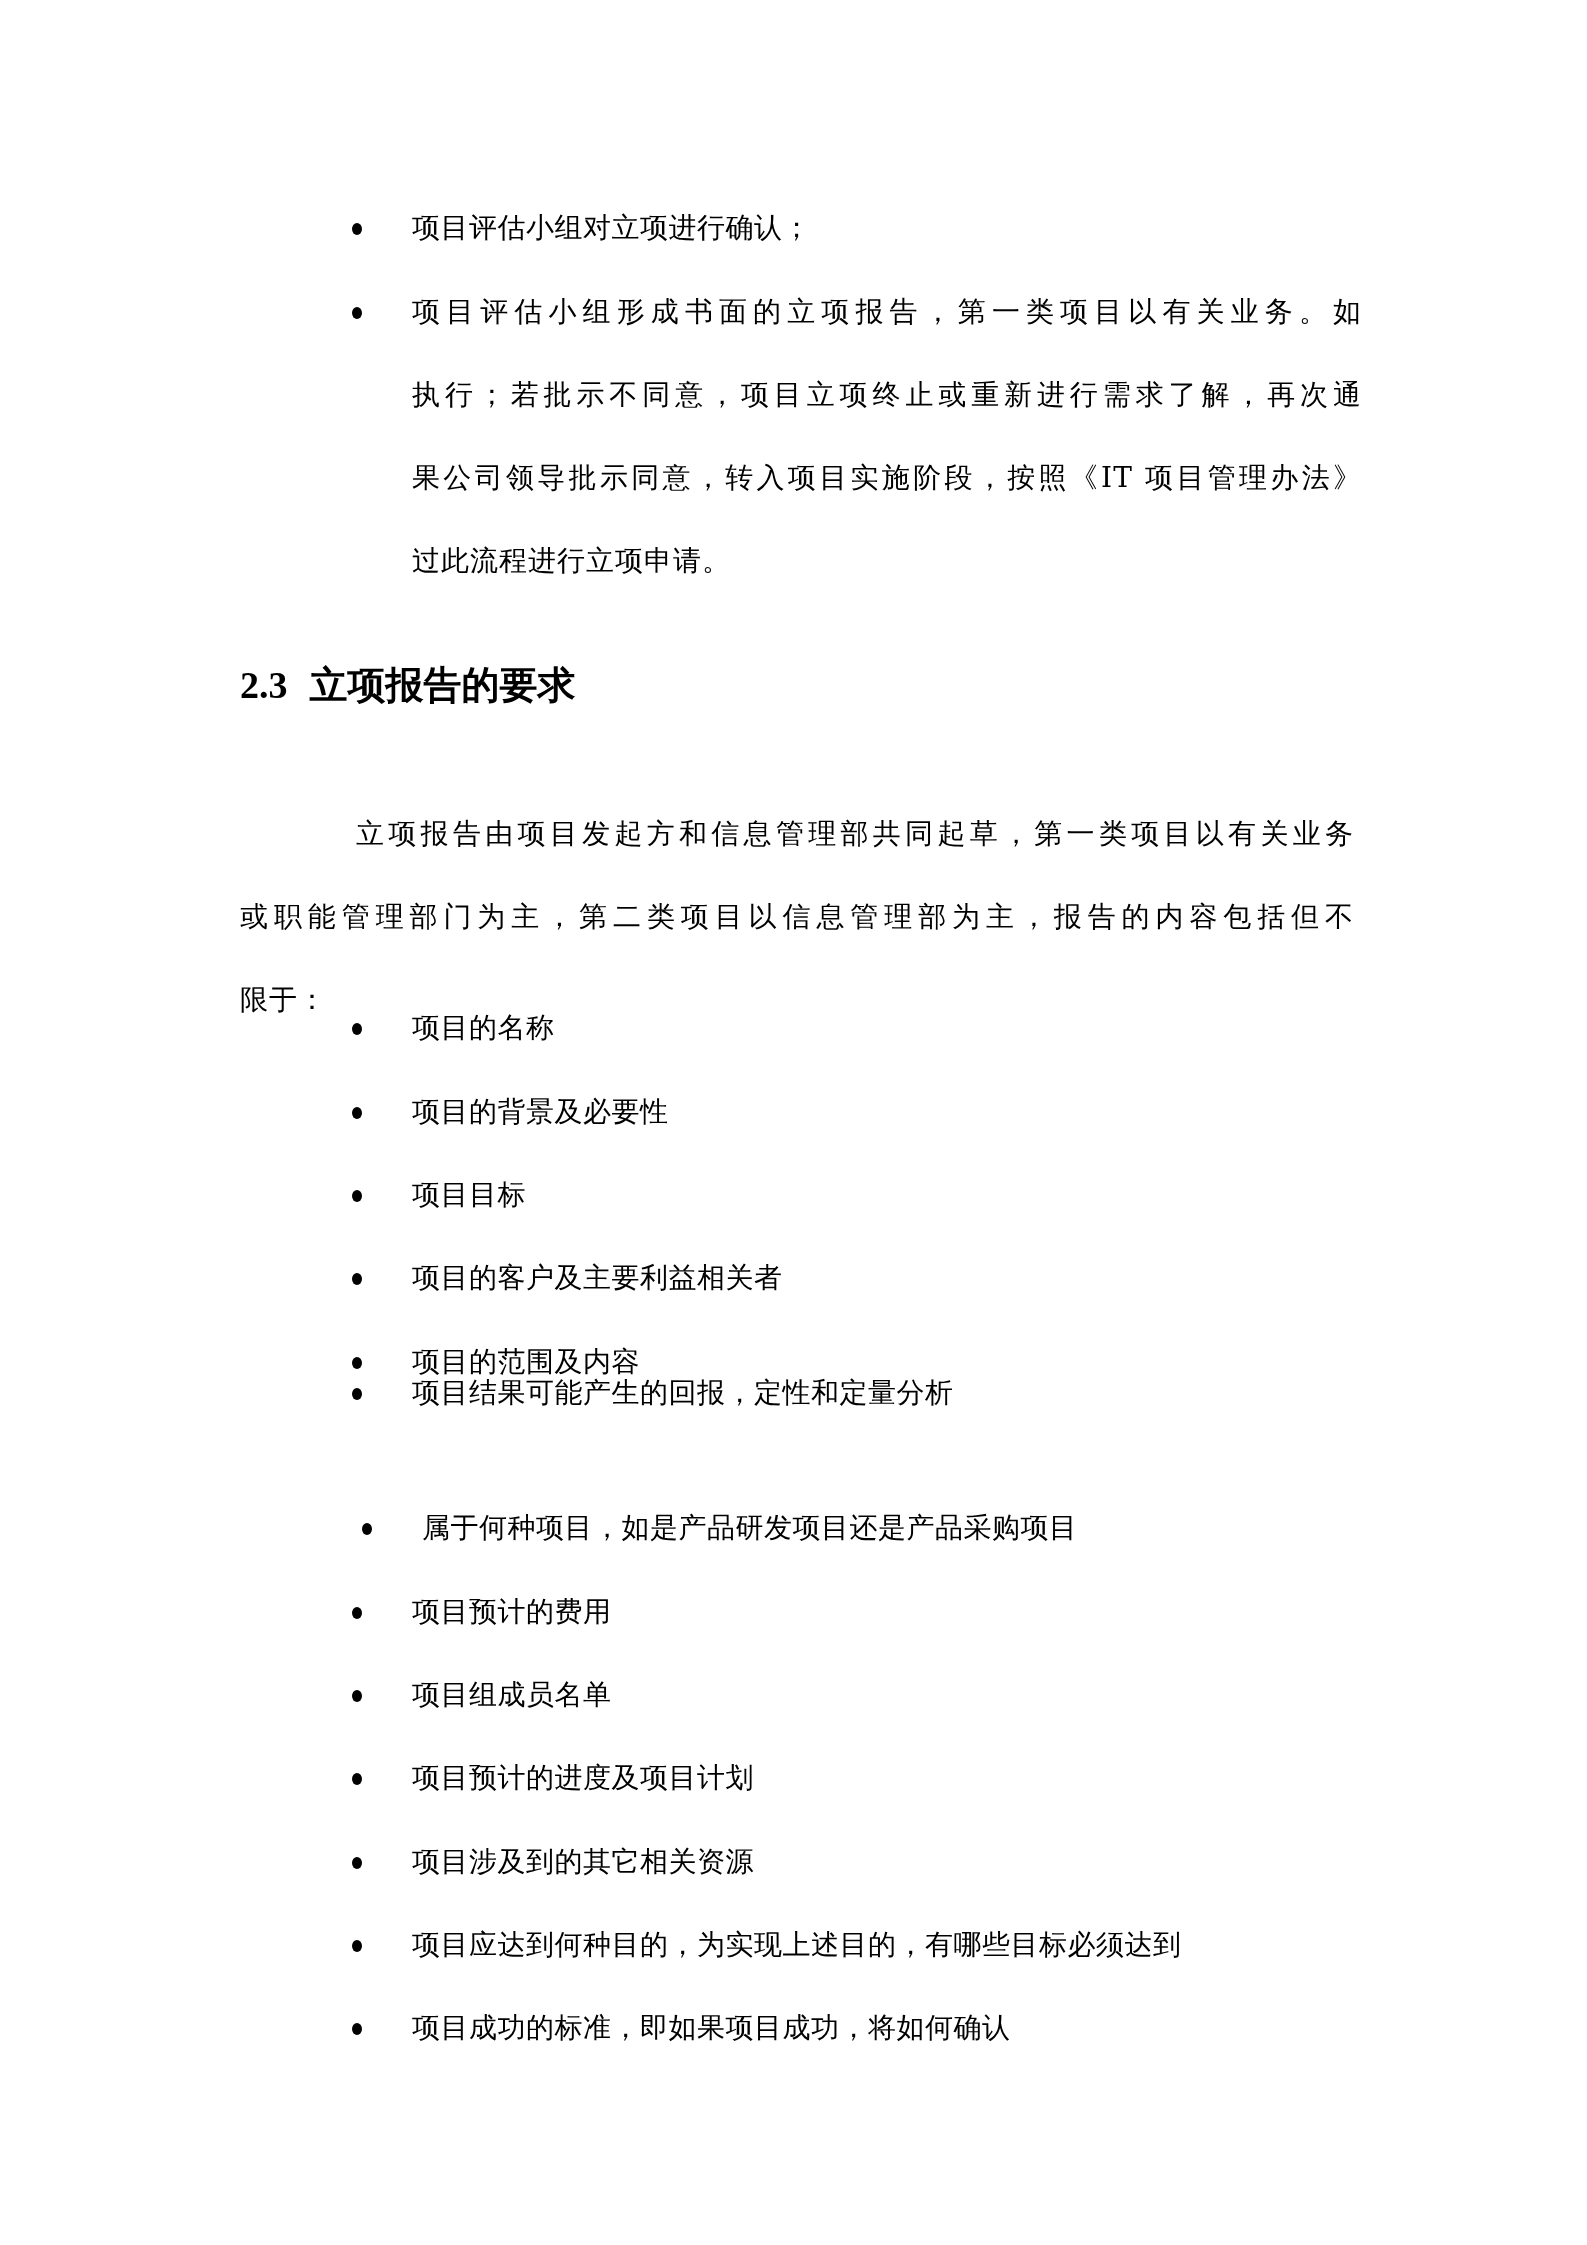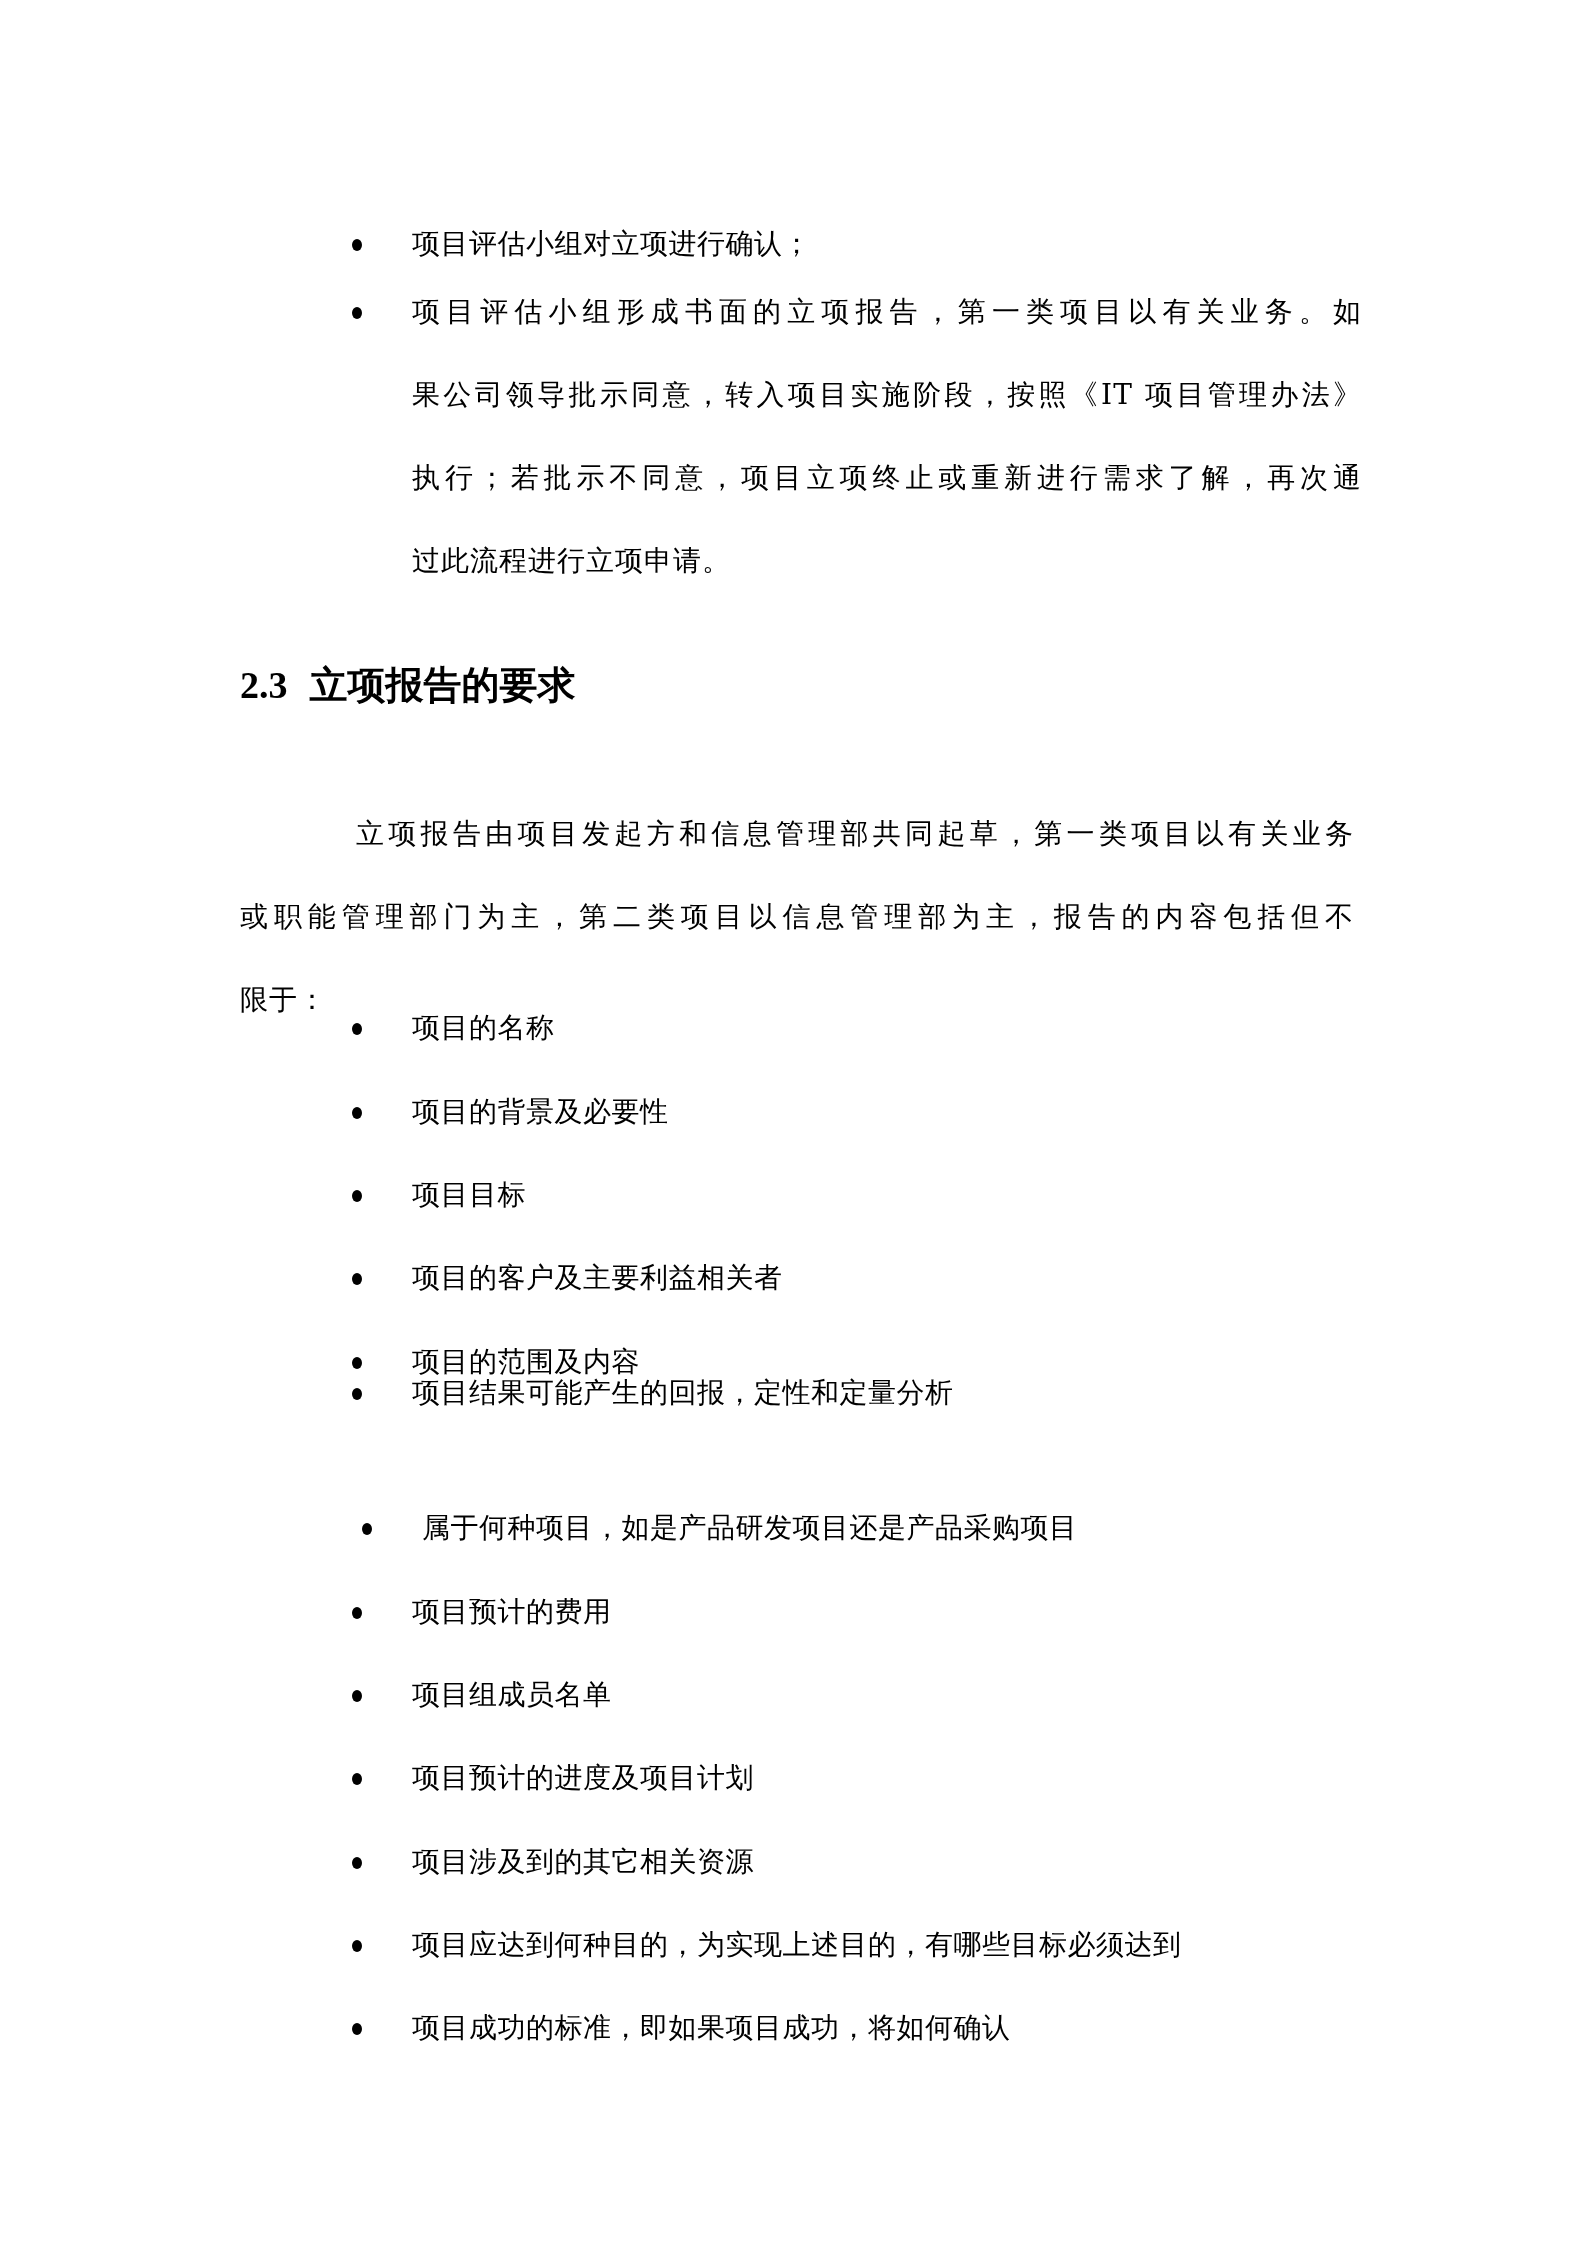--- a/index.html
+++ b/index.html
@@ -36,32 +36,32 @@
   .para span.line { display: block; white-space: nowrap; text-align-last: justify; text-align: justify; }
   .para span.line.first { padding-left: 58px; }
   .para span.line.wrap { margin-left: -58px; width: 1114px; }
   .para span.line.last { text-align-last: left; }
 </style>
 </head>
 <body>
 
 <div class="page">
 
-  <div class="bullet-row" style="top:224px;">
+  <div class="bullet-row" style="top:208px;">
     <div class="bullet-dot" style="top:15px;"></div>
     <div class="bullet-text">项目评估小组对立项进行确认；</div>
   </div>
 
   <div class="bullet-row" style="top:292px;">
     <div class="bullet-dot" style="top:15px;"></div>
   </div>
   <div class="multi" style="top:270px;">
     <span class="line">项目评估小组形成书面的立项报告，第一类项目以有关业务。如</span>
+    <span class="line">执行；若批示不同意，项目立项终止或重新进行需求了解，再次通</span>
     <span class="line">果公司领导批示同意，转入项目实施阶段，按照《IT 项目管理办法》</span>
-    <span class="line">执行；若批示不同意，项目立项终止或重新进行需求了解，再次通</span>
     <span class="line last">过此流程进行立项申请。</span>
   </div>
 
   <div class="heading">
     <span class="num">2.3</span><span>立项报告的要求</span>
   </div>
 
   <div class="para">
     <span class="line first">立项报告由项目发起方和信息管理部共同起草，第一类项目以有关业务</span>
     <span class="line wrap">或职能管理部门为主，第二类项目以信息管理部为主，报告的内容包括但不</span>

